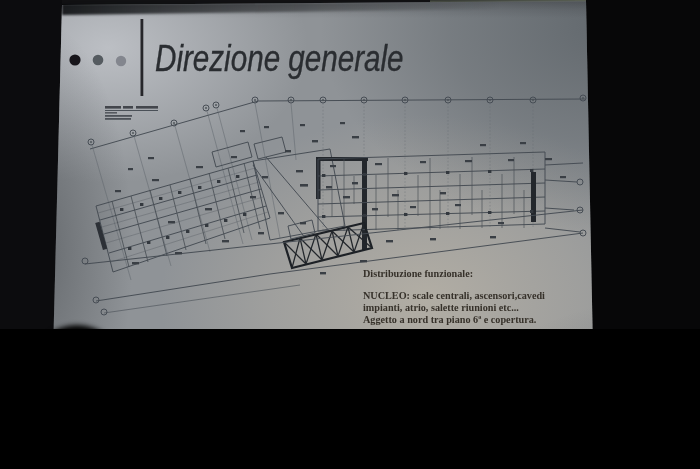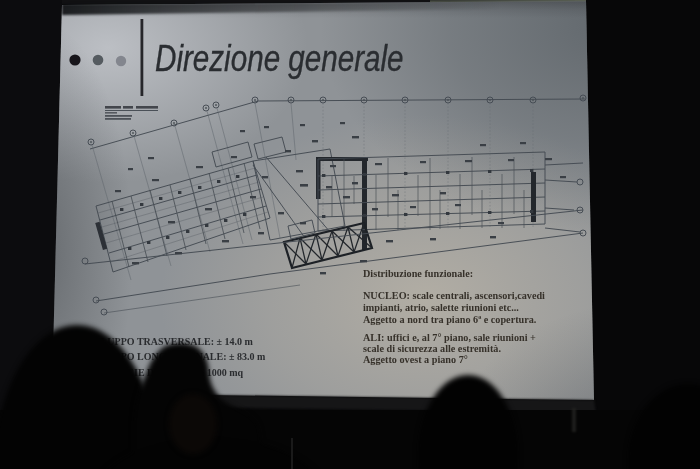--- a/index.html
+++ b/index.html
@@ -1,16 +1,16 @@
 <!DOCTYPE html>
 <html><head>
 <meta charset="utf-8">
 <style>
 html,body{margin:0;padding:0;background:#000;}
-#stage{position:relative;width:700px;height:469px;overflow:hidden;background:#050505;font-family:"Liberation Sans",sans-serif;}
+#stage{position:relative;width:700px;height:329px;overflow:hidden;background:#050505;font-family:"Liberation Sans",sans-serif;}
 svg{position:absolute;left:0;top:0;}
 </style>
 </head>
 <body>
 <div id="stage">
 <svg width="700" height="469" viewBox="0 0 700 469">
 <defs>
   <radialGradient id="hotTL" cx="0" cy="0" r="1" gradientUnits="userSpaceOnUse" gradientTransform="translate(108,48) scale(200,135)">
     <stop offset="0" stop-color="#bcbfc4"></stop>
     <stop offset="0.5" stop-color="#bcbfc4" stop-opacity="0.5"></stop>

